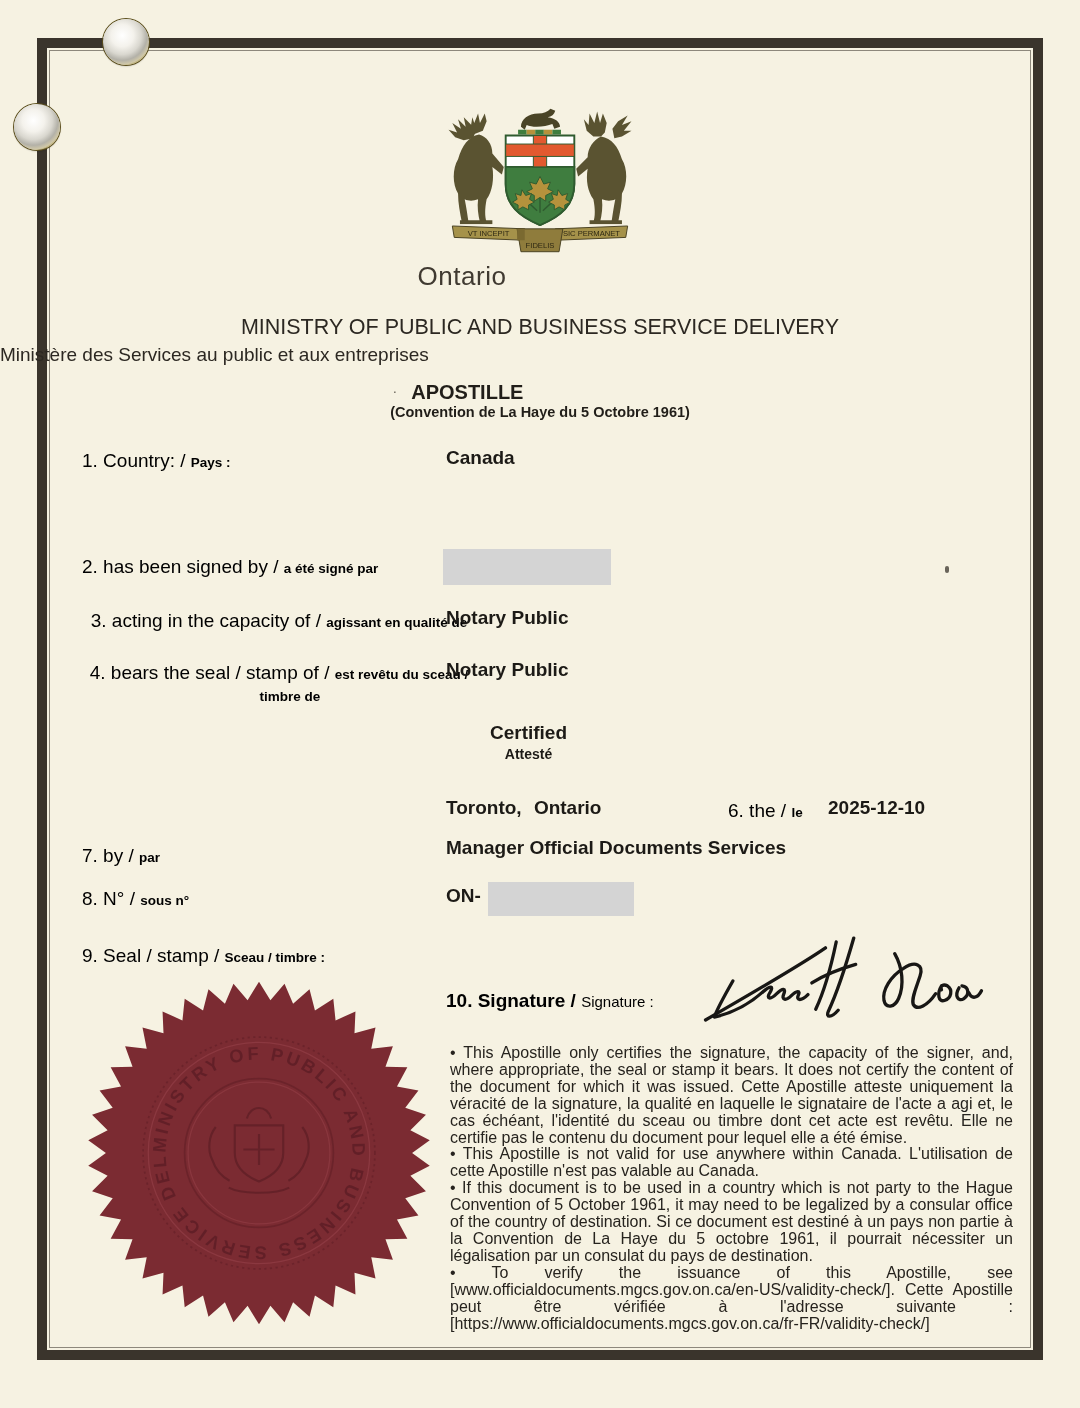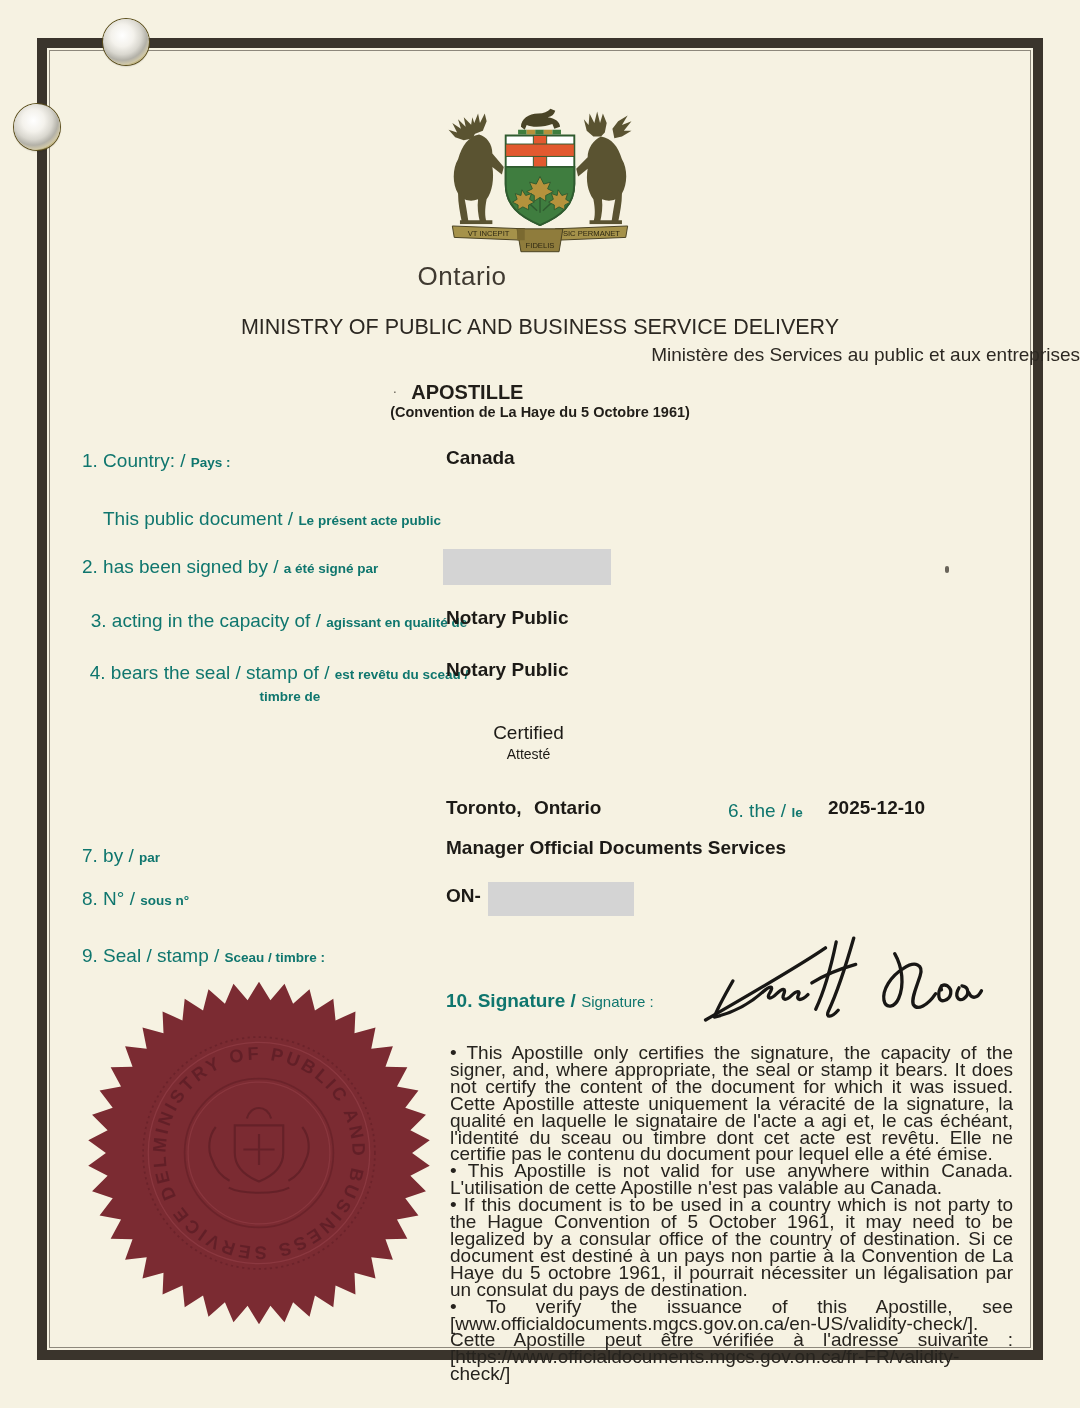--- a/index.html
+++ b/index.html
@@ -30,47 +30,47 @@
   .arms{ position:absolute; left:424px; top:104px; width:232px; height:162px; }
   .logo-word{
     position:absolute; left:0; top:261px; width:924px; text-align:center;
     font-size:26px; letter-spacing:.5px; color:#403a31;
   }
   .ministry-en{
     position:absolute; left:0; top:315px; width:1080px; text-align:center;
     font-size:21.5px; color:#2c2822;
   }
   .ministry-fr{
-    position:absolute; left:0; top:344px; width:1080px; text-align:right;
+    position:absolute; left:0; top:344px; width:1080px; text-align:left;
     font-size:19px; color:#2c2822;
   }
   .title-row{
     position:absolute; left:0; top:381px; width:916px; text-align:center;
     font-size:20px; font-weight:bold; color:#211e19;
   }
   .title-dot{ font-weight:normal; color:#6b665c; margin-right:14px; font-size:14px; vertical-align:3px;}
   .subtitle{
     position:absolute; left:0; top:404px; width:1080px; text-align:center;
     font-size:14.5px; font-weight:bold; color:#211e19;
   }
 
   
-  .lbl{ position:absolute; left:82px; width:372px; font-size:19px; color:#0f766e; line-height:1.15;}
+  .lbl{ position:absolute; left:82px; width:372px; font-size:19px; color:#000000; line-height:1.15;}
   .lbl .fr{ font-size:13.5px; font-weight:bold; }
   .hang{ padding-left:22px; text-indent:-22px;text-align:center; }
   .val{ position:absolute; left:446px; font-size:19px; font-weight:bold; color:#1c1a16; }
   .redact{ position:absolute; background:#d4d4d4; }
-  .center-val{ position:absolute; left:446px; width:165px; text-align:center; font-weight:normal; color:#1c1a16;}
+  .center-val{ position:absolute; left:446px; width:165px; text-align:center; font-weight:bold; color:#1c1a16;}
   .sig-svg{ position:absolute; left:688px; top:926px; width:312px; height:108px; }
   .seal-svg{ position:absolute; left:86px; top:980px; width:346px; height:346px; }
 
   
   .notes{
     position:absolute; left:450px; top:1045px; width:563px;
-    font-size:19px; line-height:16.9px; text-align:justify; color:#26231e;
+    font-size:16px; line-height:16.9px; text-align:justify; color:#26231e;
   }
   .notes p{ margin:0; }
   .speck{ position:absolute; width:4px; height:7px; background:#3a342c; border-radius:2px; opacity:.75;}
 </style>
 </head>
 <body>
 
 <div class="page">
 
   <div class="frame">
@@ -137,23 +137,20 @@
   <div class="ministry-en">MINISTRY OF PUBLIC AND BUSINESS SERVICE DELIVERY</div>
   <div class="ministry-fr">Ministère des Services au public et aux entreprises</div>
   <div class="title-row"><span class="title-dot">·</span><span>APOSTILLE</span></div>
   <div class="subtitle">(Convention de La Haye du 5 Octobre 1961)</div>
 
   <div class="lbl" style="top:450px;">
     <span class="en">1. Country: /</span> <span class="fr">Pays :</span>
   </div>
   <div class="val" style="top:447px;">Canada</div>
 
-  <div class="lbl" style="left:103px; top:508px; width:420px;">
-    <span class="en">This public document /</span> <span class="fr">Le présent acte public</span>
-  </div>
 
   <div class="lbl" style="top:556px;">
     <span class="en">2. has been signed by /</span> <span class="fr">a été signé par</span>
   </div>
   <div class="redact" style="left:443px; top:549px; width:168px; height:36px;"></div>
   <div class="speck" style="left:945px; top:566px;"></div>
 
   <div class="lbl hang" style="top:610px;">
     <span class="en">3. acting in the capacity of /</span> <span class="fr">agissant en qualité de</span>
   </div>

